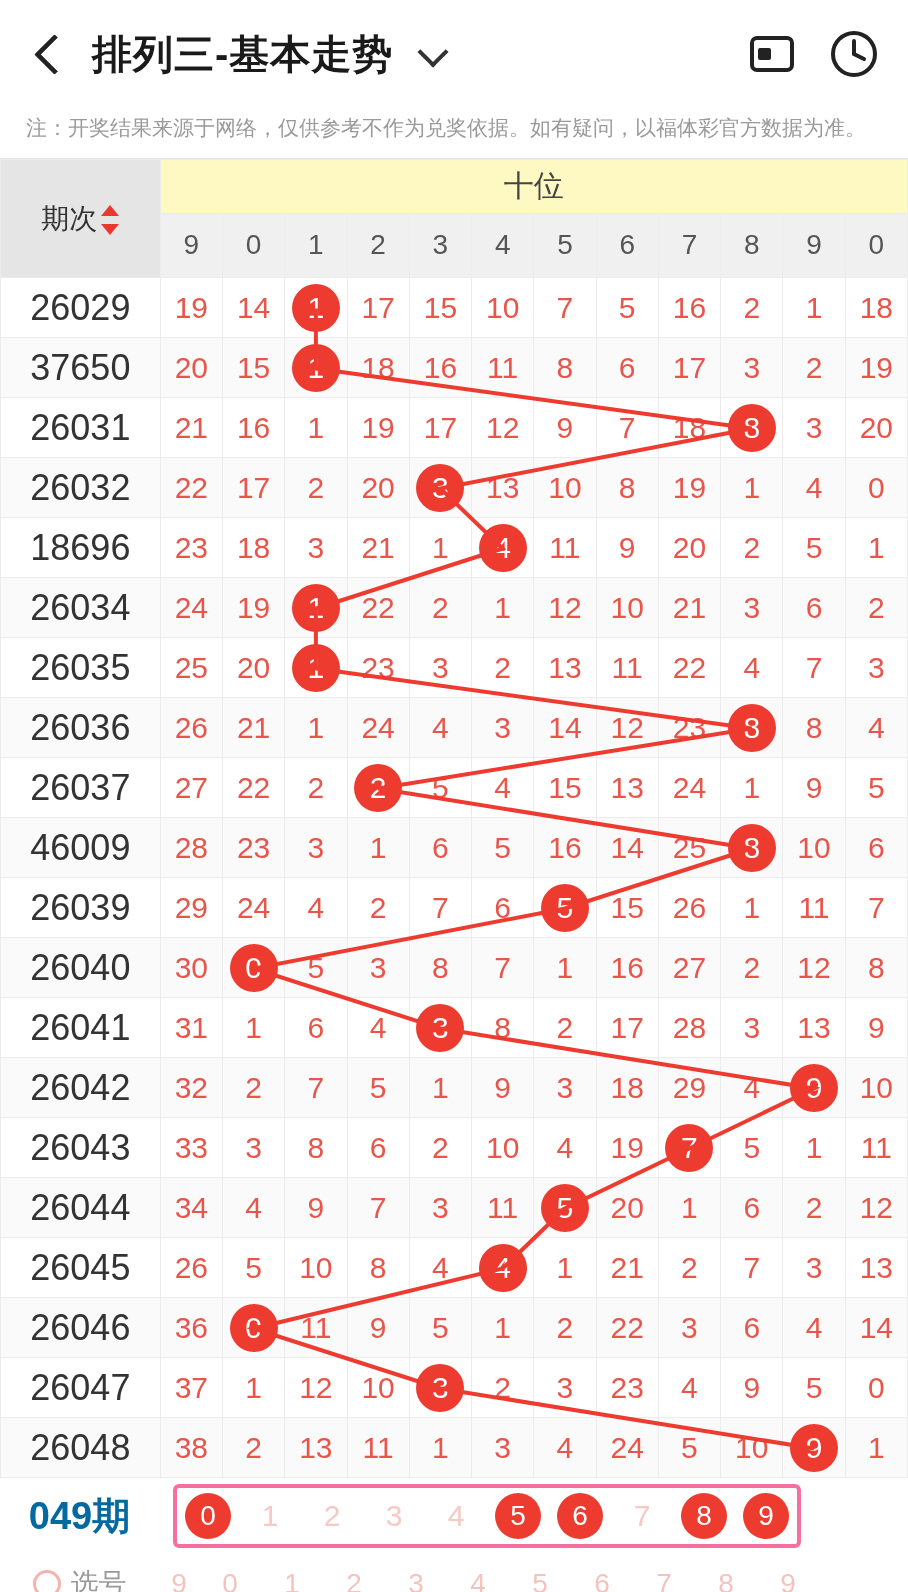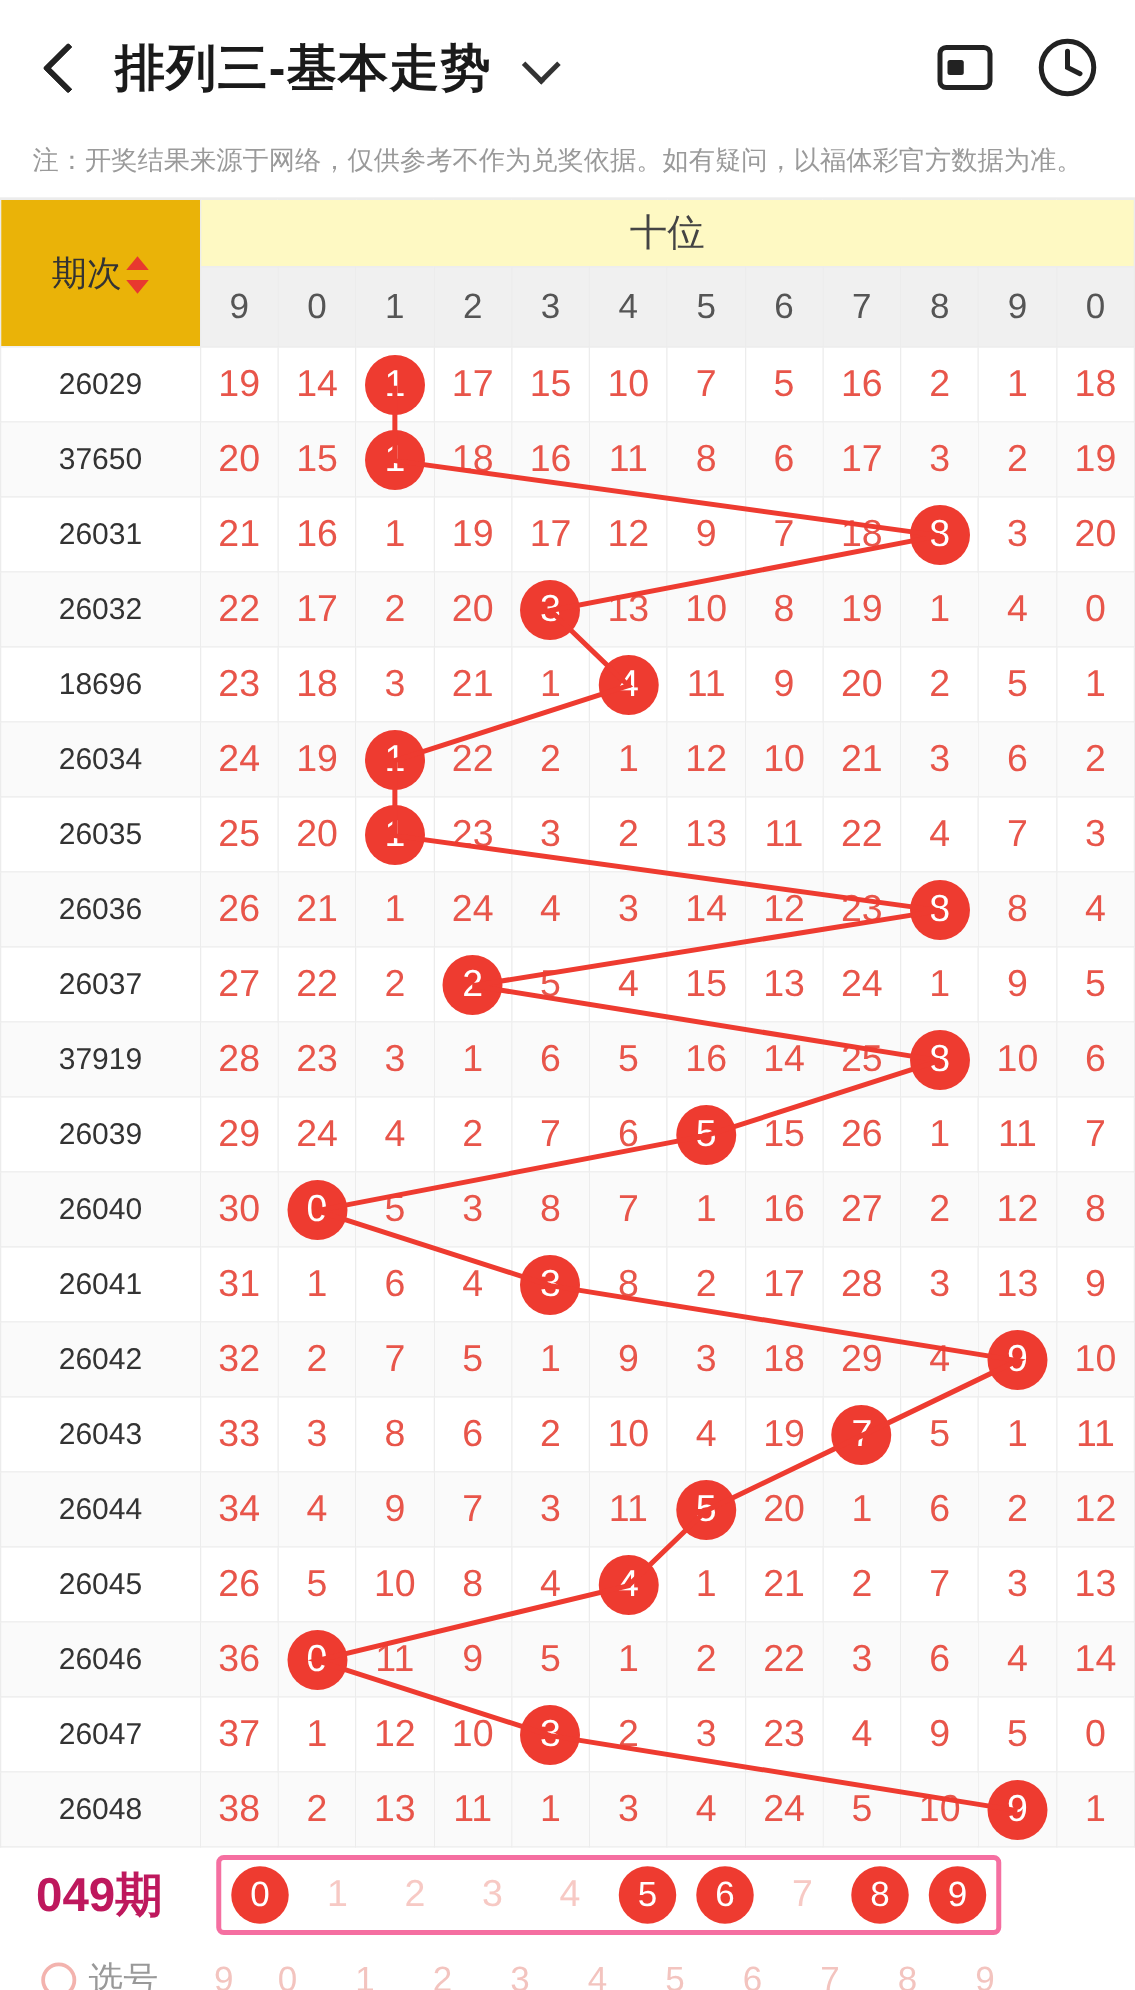--- a/index.html
+++ b/index.html
@@ -95,21 +95,21 @@
   col.c-period { width: 159px; }
   col.c-cell   { width: 62px;  }
 
   thead th.group-head {
     height: 52px;
     font-size: 30px;
     color: #444;
     background: #fef9c3;
   }
   thead th.period-head {
-    background: #eab308;
+    background: #e5e5e5;
     font-size: 28px;
     color: #333;
     height: 118px;
     position: relative;
   }
   .sort-arrows {
     display: inline-block;
     position: relative;
     width: 18px; height: 30px;
     vertical-align: middle;
@@ -129,21 +129,21 @@
     bottom: 0;
     border-top: 11px solid #e8392f;
   }
   thead th.colnum {
     height: 62px;
     font-size: 28px;
     color: #555;
     background: #f0f0f0;
   }
   tbody td.period {
-    font-size: 24px;
+    font-size: 36px;
     color: #333;
     height: 60px;
   }
   tbody td.num {
     font-size: 30px;
     color: #e8554a;
     height: 60px;
     position: relative;
   }
   tbody tr.alt td { background: #fafafa; }
@@ -172,21 +172,21 @@
   .bottom-row {
     display: flex;
     align-items: center;
     height: 76px;
     background: #fff;
   }
   .issue-label {
     width: 159px;
     text-align: center;
     font-size: 38px;
-    color: #be185d;
+    color: #0369a1;
     font-weight: bold;
   }
   .sel-box {
     position: relative;
     height: 64px;
     border: 4px solid #f56fa1;
     border-radius: 6px;
     display: flex;
     align-items: center;
     margin-left: 14px;
@@ -420,21 +420,21 @@
           <td class="num">5</td>
           <td class="num">4</td>
           <td class="num">15</td>
           <td class="num">13</td>
           <td class="num">24</td>
           <td class="num">1</td>
           <td class="num">9</td>
           <td class="num edge">5</td>
         </tr>
         <tr class="alt">
-          <td class="period">37919</td>
+          <td class="period">46009</td>
           <td class="num edge">28</td>
           <td class="num">23</td>
           <td class="num">3</td>
           <td class="num">1</td>
           <td class="num">6</td>
           <td class="num">5</td>
           <td class="num">16</td>
           <td class="num">14</td>
           <td class="num">25</td>
           <td class="num"><span class="ball">8</span></td>

